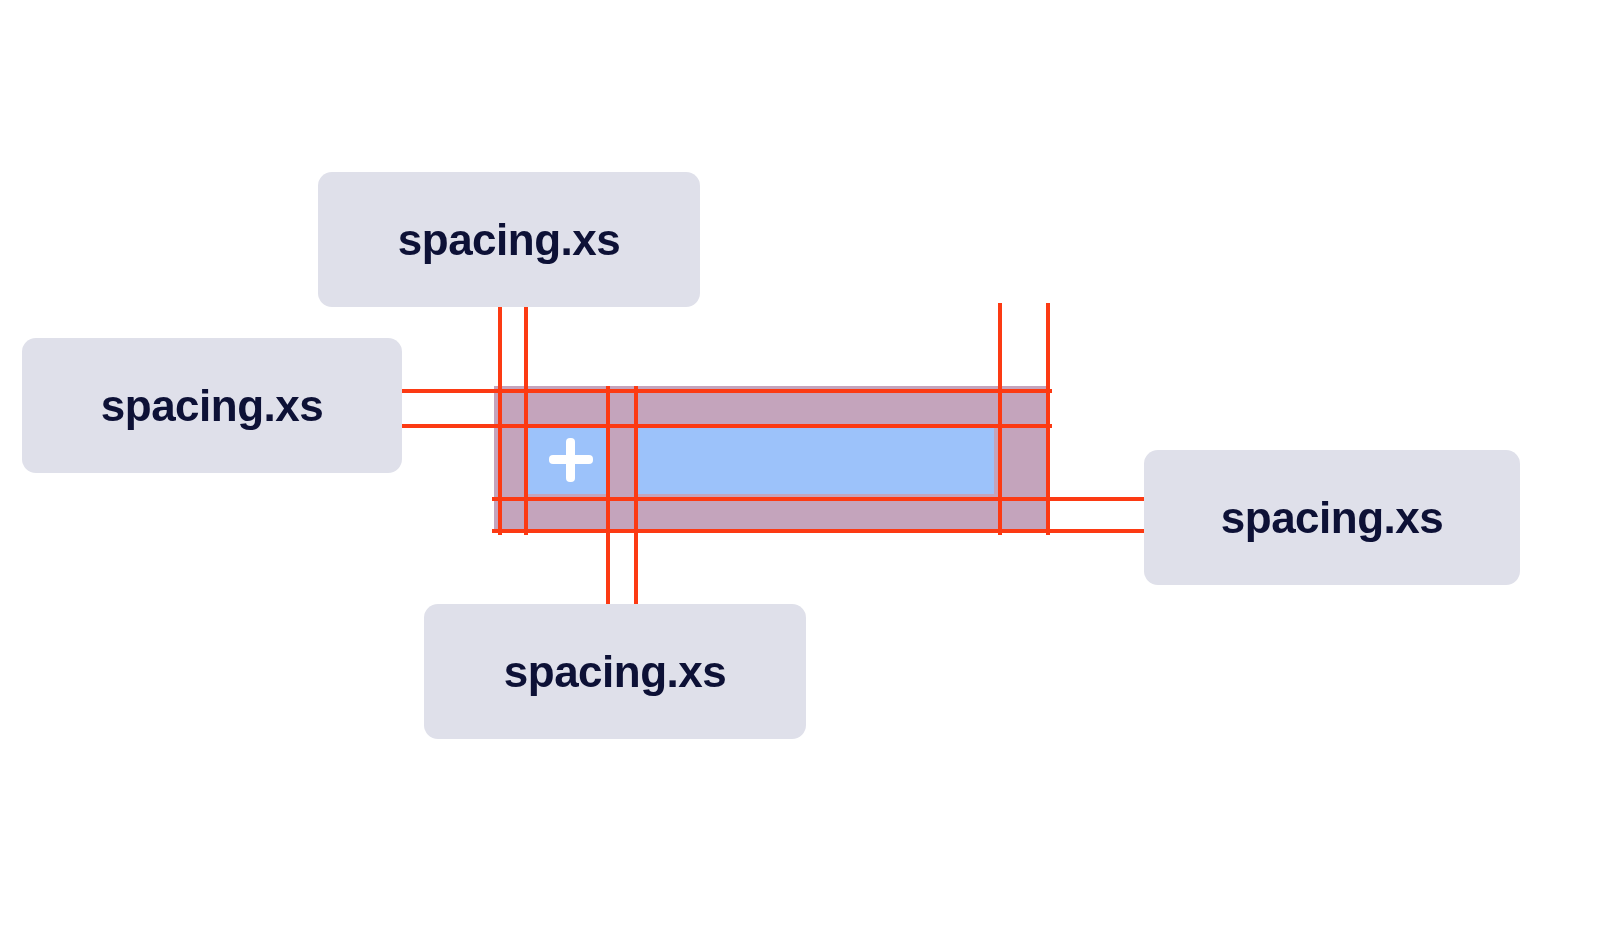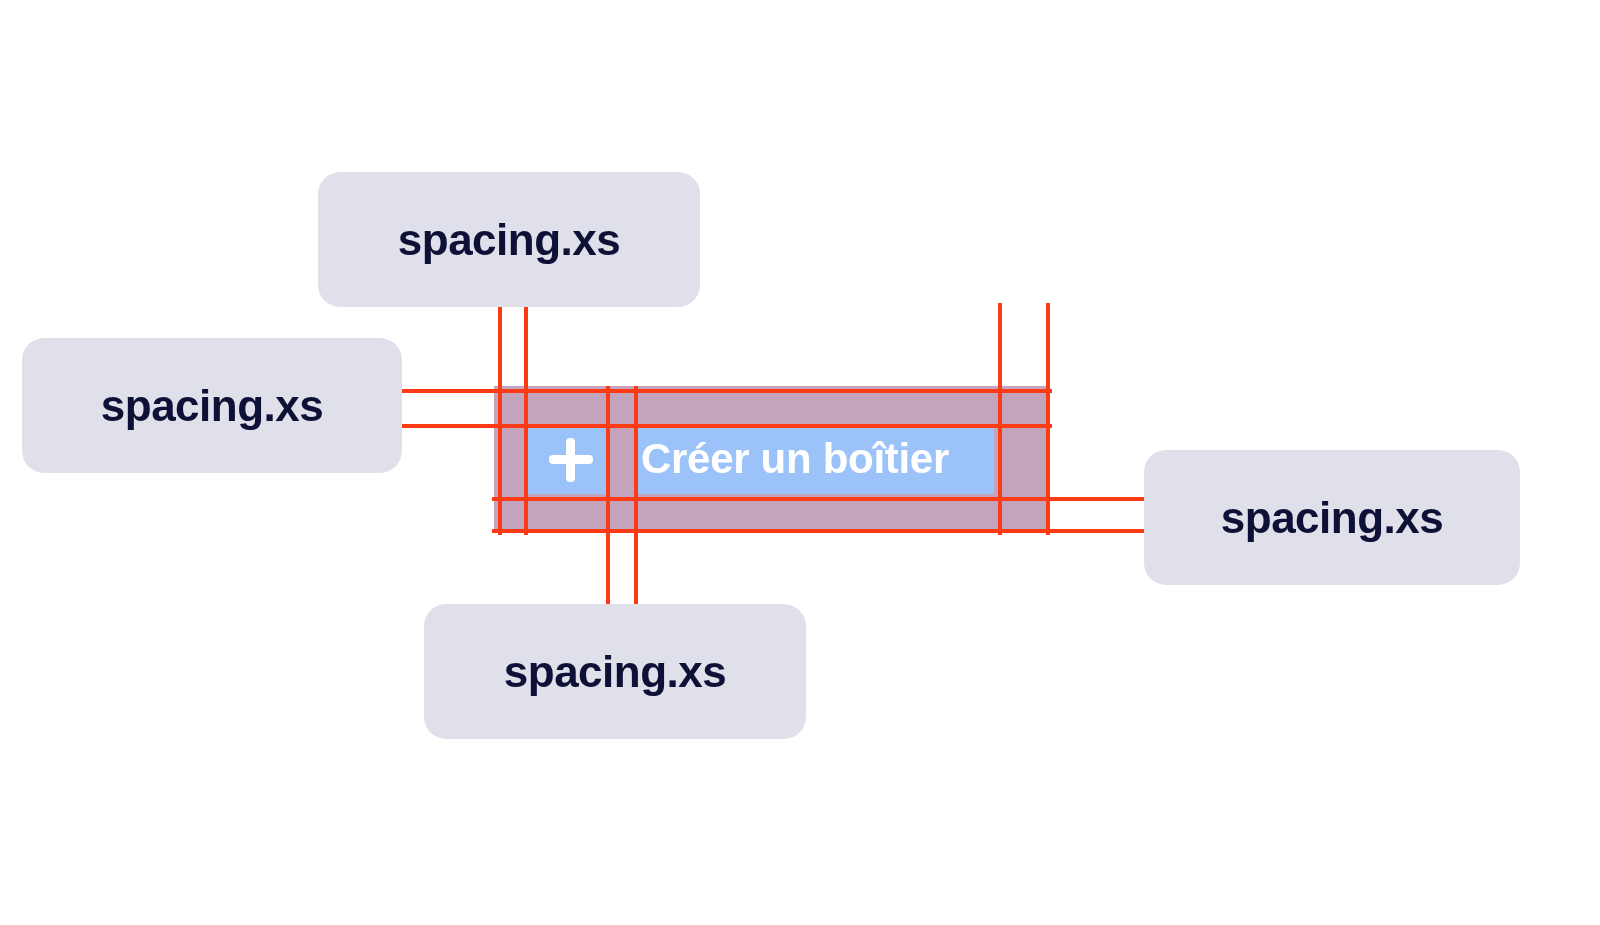--- a/index.html
+++ b/index.html
@@ -17,21 +17,21 @@
     position: relative;
     width: 1600px;
     height: 925px;
     background: #ffffff;
   }
 
   
   .anno-label {
     position: absolute;
     background: #dfe0ea;
-    border-radius: 22px;
+    border-radius: 14px;
     display: flex;
     align-items: center;
     justify-content: center;
     color: #0d1136;
     font-weight: 700;
     font-size: 44px;
     letter-spacing: -0.5px;
     white-space: nowrap;
     z-index: 40;
   }
@@ -138,21 +138,20 @@
   <div class="guide h" style="left:398px; top:424px; width:654px;"></div>
 
   <div class="guide h" style="left:492px; top:497px; width:660px;"></div>
   <div class="guide h" style="left:492px; top:529px; width:660px;"></div>
 
   <div id="button-wrap">
     <div id="create-button">
       <div class="btn-content">
         <span class="btn-icon"></span>
         <span class="btn-gap"></span>
-        <span class="btn-label">Créer un boîtier</span>
       </div>
     </div>
     <div class="pad-overlay pad-top"></div>
     <div class="pad-overlay pad-bottom"></div>
     <div class="pad-overlay pad-left"></div>
     <div class="pad-overlay pad-right"></div>
     <div class="pad-overlay pad-gap"></div>
   </div>
 
   <div class="anno-label lbl-xs-top">

